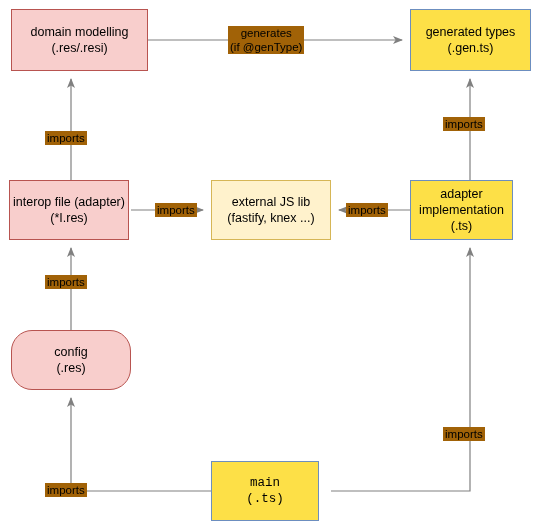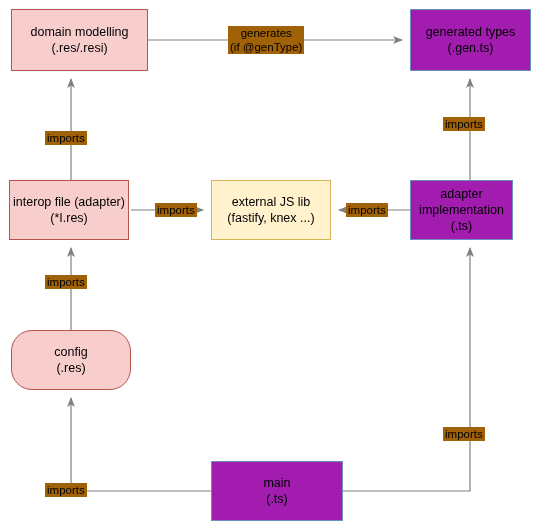--- a/index.html
+++ b/index.html
@@ -32,31 +32,31 @@
     text-align: center;
     font-size: 12.5px;
     line-height: 16px;
     border-width: 1px;
     border-style: solid;
     z-index: 3;
   }
   .node .line2, .node .line3 { display: block; }
 
   .node.pink   { background: #f8cecc; border-color: #b85450; }
-  .node.blue   { background: #a21caf; border-color: #6c8ebf; }
+  .node.blue   { background: #fde047; border-color: #6c8ebf; }
   .node.yellow { background: #fff2cc; border-color: #d6b656; }
 
   
   #node-domain-modelling      { left: 11px;  top: 9px;   width: 137px; height: 62px; }
   #node-generated-types       { left: 410px; top: 9px;   width: 121px; height: 62px; }
   #node-interop-file          { left: 9px;  top: 180px; width: 120px; height: 60px; }
   #node-external-js-lib       { left: 211px; top: 180px; width: 120px; height: 60px; }
   #node-adapter-impl          { left: 410px; top: 180px; width: 103px; height: 60px; }
   #node-config                { left: 11px;  top: 330px; width: 120px; height: 60px; border-radius: 21px; }
-  #node-main                  { left: 211px; top: 461px; width: 132px; height: 60px; }
+  #node-main                  { left: 211px; top: 461px; width: 108px; height: 60px; font-family: Liberation Mono, monospace; }
 
   .edge-label {
     position: absolute;
     font-size: 11.5px;
     line-height: 14px;
     color: #000000;
     background: #a16207;
     padding: 0 2px;
     white-space: nowrap;
     z-index: 4;

